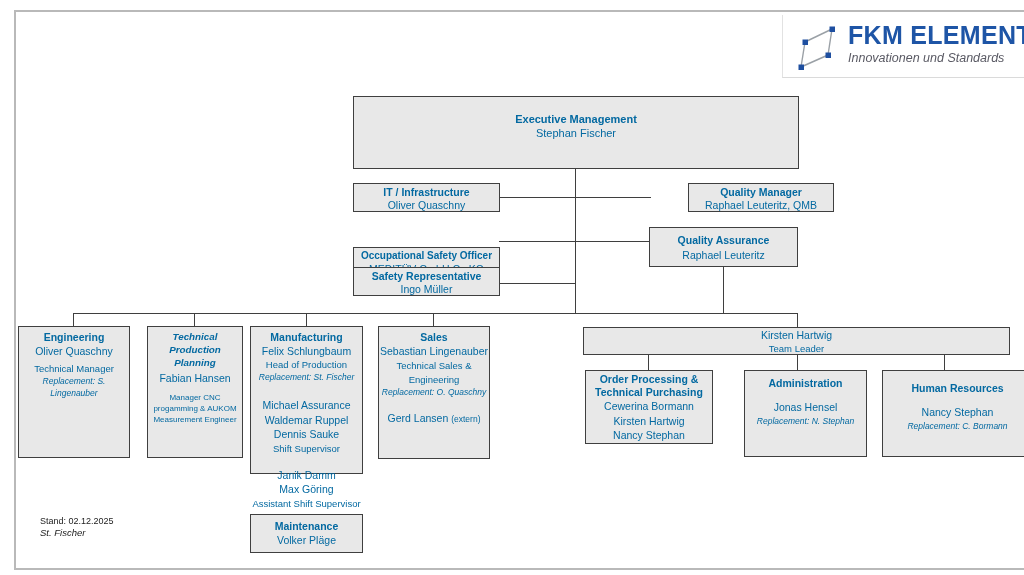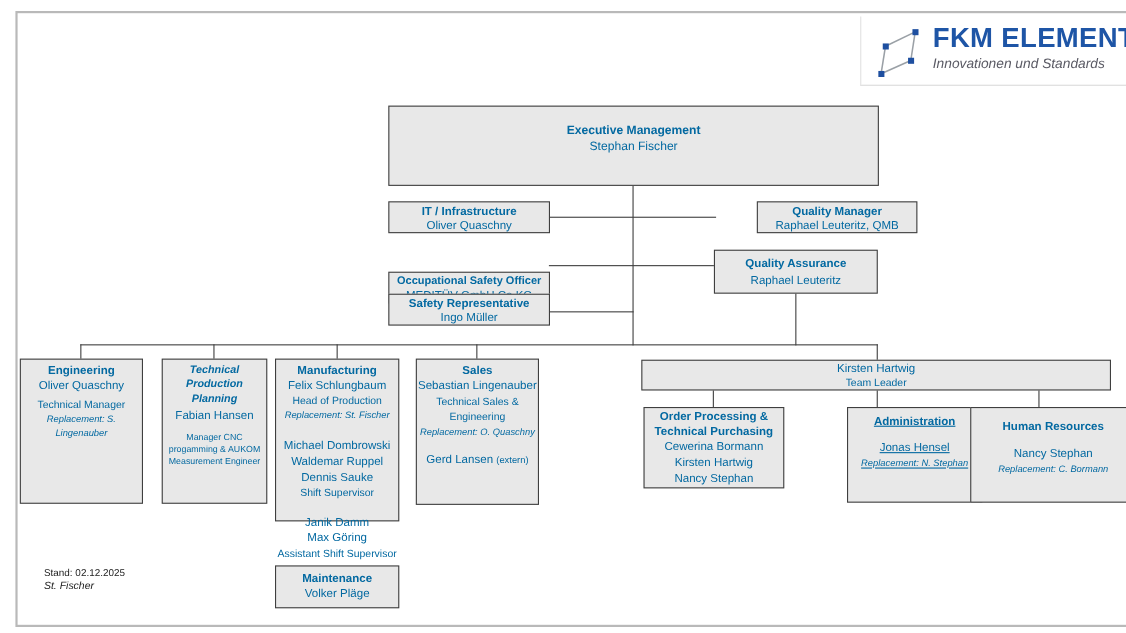--- a/index.html
+++ b/index.html
@@ -121,21 +121,21 @@
   <div class="n" style="margin-top:2px;">Fabian Hansen</div>
   <div class="xs" style="margin-top:6px;">Manager CNC progamming &amp; AUKOM Measurement Engineer</div>
 </div>
 
 <div class="box thick" style="left:250px;top:326px;width:113px;height:148px;padding-top:3px;">
   <div class="t">Manufacturing</div>
   <div class="n" style="line-height:14px;">Felix Schlungbaum</div>
   <div class="r">Head of Production</div>
   <div class="rep">Replacement: St. Fischer</div>
   <div class="gap15"></div>
-  <div class="n" style="line-height:14.5px;">Michael Dombrowski</div>
+  <div class="n" style="line-height:14.5px;">Michael Assurance</div>
   <div class="n" style="line-height:14.5px;">Waldemar Ruppel</div>
   <div class="n" style="line-height:14.5px;">Dennis Sauke</div>
   <div class="r">Shift Supervisor</div>
   <div class="gap13"></div>
   <div class="n" style="line-height:14.5px;">Janik Damm</div>
   <div class="n" style="line-height:14.5px;">Max Göring</div>
   <div class="r">Assistant Shift Supervisor</div>
 </div>
 
 <div class="box thick" style="left:250px;top:514px;width:113px;height:39px;padding-top:4px;">
@@ -157,21 +157,21 @@
   <div class="r" style="line-height:12px;">Team Leader</div>
 </div>
 
 <div class="box thick" style="left:585px;top:370px;width:128px;height:74px;padding:2px 2px 0;">
   <div class="t" style="line-height:13px;">Order Processing &amp; Technical Purchasing</div>
   <div class="n" style="line-height:14.5px;">Cewerina Bormann</div>
   <div class="n" style="line-height:14.5px;">Kirsten Hartwig</div>
   <div class="n" style="line-height:14.5px;">Nancy Stephan</div>
 </div>
 
-<div class="box" style="left:770px;top:370px;width:123px;height:87px;padding-top:5px;text-decoration:underline;">
+<div class="box" style="left:744px;top:370px;width:123px;height:87px;padding-top:5px;">
   <div class="t">Administration</div>
   <div class="gap10"></div>
   <div class="n">Jonas Hensel</div>
   <div class="rep">Replacement: N. Stephan</div>
 </div>
 
 <div class="box" style="left:882px;top:370px;width:151px;height:87px;padding-top:10px;">
   <div class="t">Human Resources</div>
   <div class="gap10"></div>
   <div class="n">Nancy Stephan</div>

